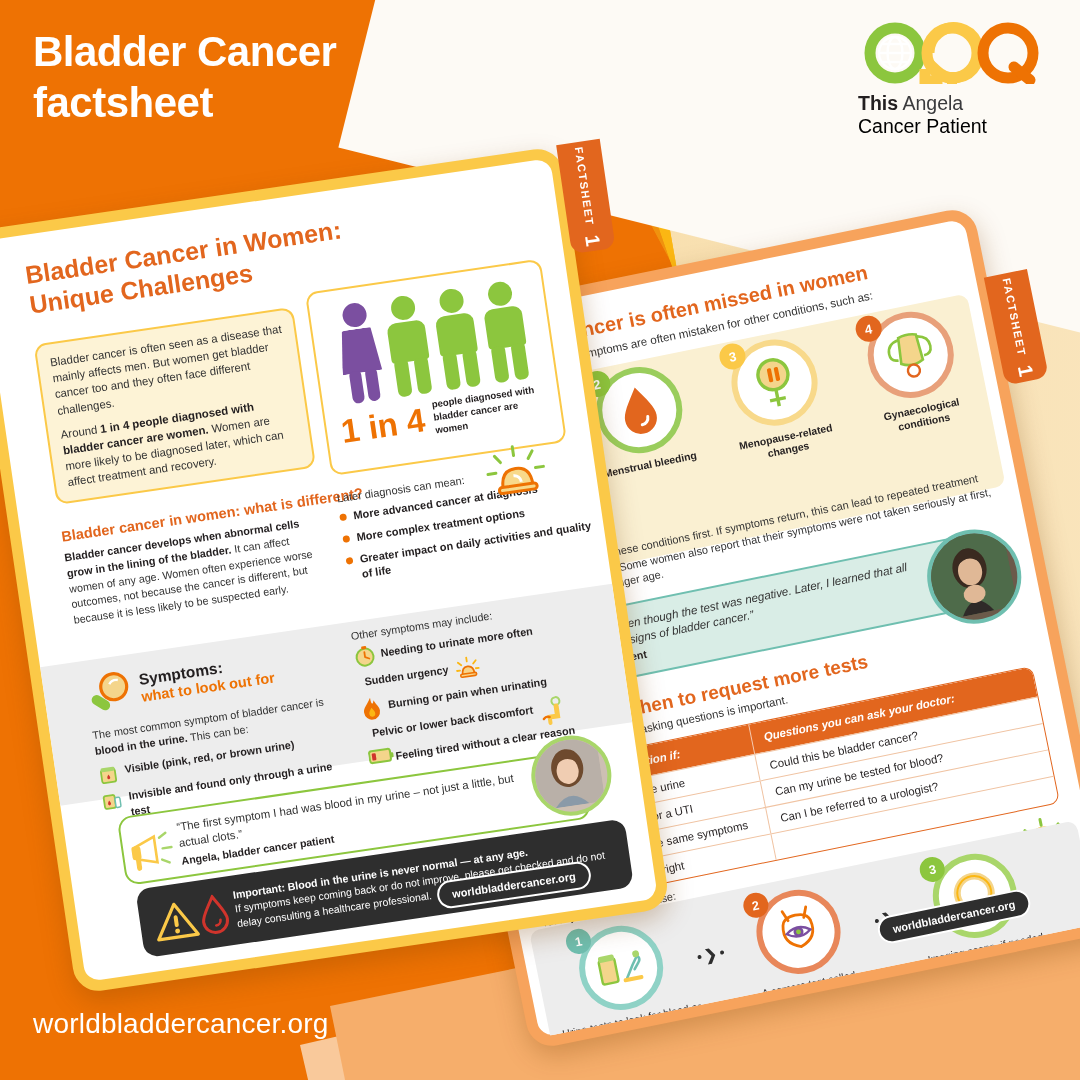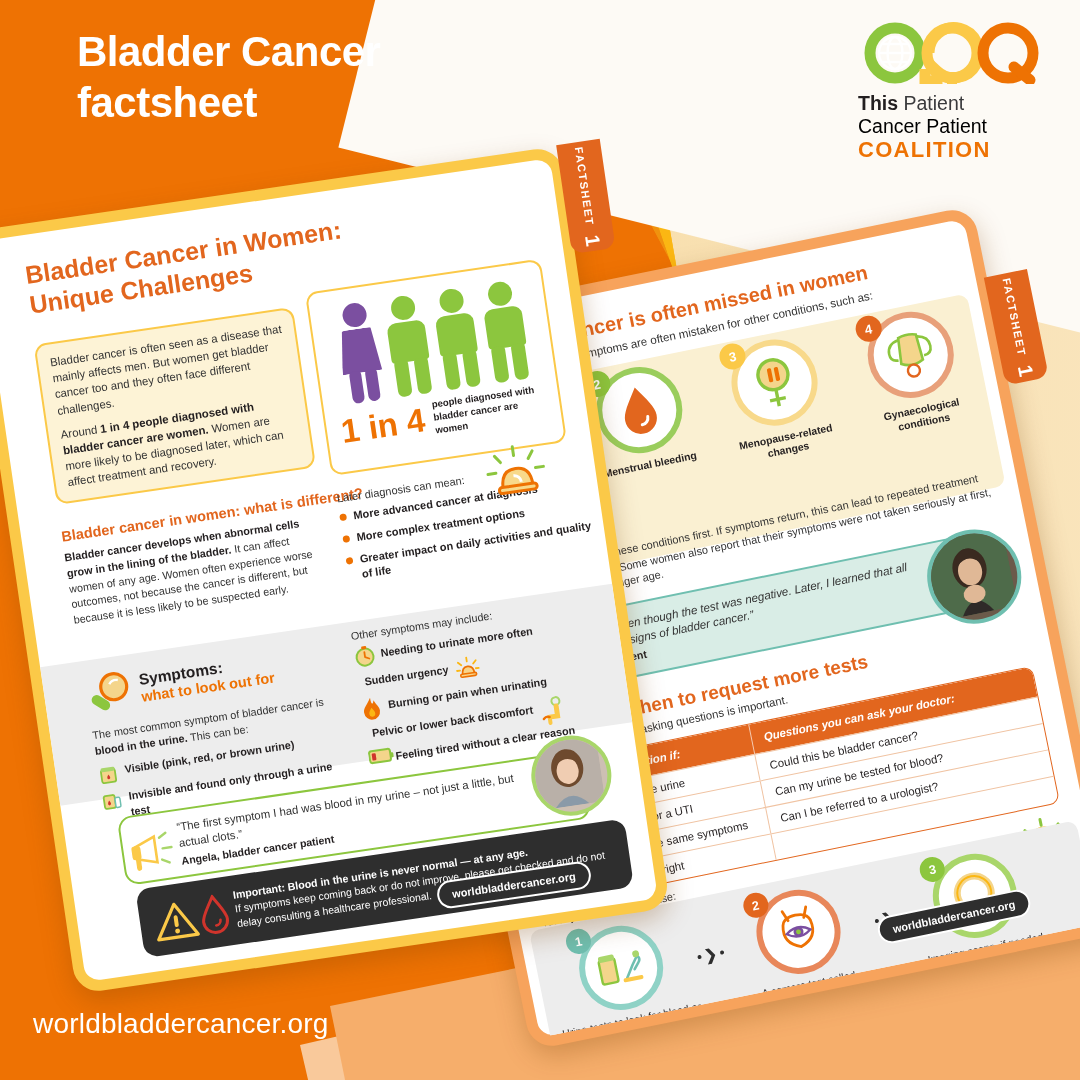--- a/index.html
+++ b/index.html
@@ -46,21 +46,20 @@
     left:440px;top:-260px;width:1200px;height:420px;
     background:#FDFAF5;
     transform:rotate(14deg);
   }
 
   
   .page-title{
     position:absolute;left:33px;top:26px;width:460px;
     color:#fff;font-weight:bold;font-size:42px;line-height:1.22;
     letter-spacing:-0.5px;
-    margin-left:44px;
   }
   .page-title span{display:block;}
 
   .footer-url{
     position:absolute;left:33px;top:1008px;
     color:#fff;font-size:28px;letter-spacing:0.2px;
   }
 
   
   .logo{position:absolute;right:22px;top:22px;width:200px;text-align:left;}
@@ -306,23 +305,22 @@
           </g>
           <path d="M108 31 a25 25 0 1 1 8 18 L116 59 h-12 v-12" stroke="#FBC948" stroke-width="11" fill="none" transform="translate(-43,0)"></path>
           <circle cx="88" cy="31" r="25" stroke="#FBC948" stroke-width="11" fill="none"></circle>
           <rect x="83" y="50" width="10" height="12" fill="#FBC948"></rect>
           <circle cx="144" cy="31" r="25" stroke="#EE7203" stroke-width="11" fill="none"></circle>
           <path d="M150 45 L166 58" stroke="#EE7203" stroke-width="11" stroke-linecap="round"></path>
         </g>
       </svg>
     </div>
     <div class="logo-words">
-      <div class="logo-l1"><b>This</b><span> Patient</span></div>
+      <div class="logo-l1"><b>This</b><span> Angela</span></div>
       <div class="logo-l2">Cancer Patient</div>
-      <div class="logo-l3">COALITION</div>
     </div>
   </div>
 
   <div class="card" id="card-back">
     <div class="card-inner bc">
       <h2>Why bladder cancer is often missed in women</h2>
       <div class="sub">In women, bladder cancer symptoms are often mistaken for other conditions, such as:</div>
 
       <div class="cond-band"></div>
       <div class="conds">

